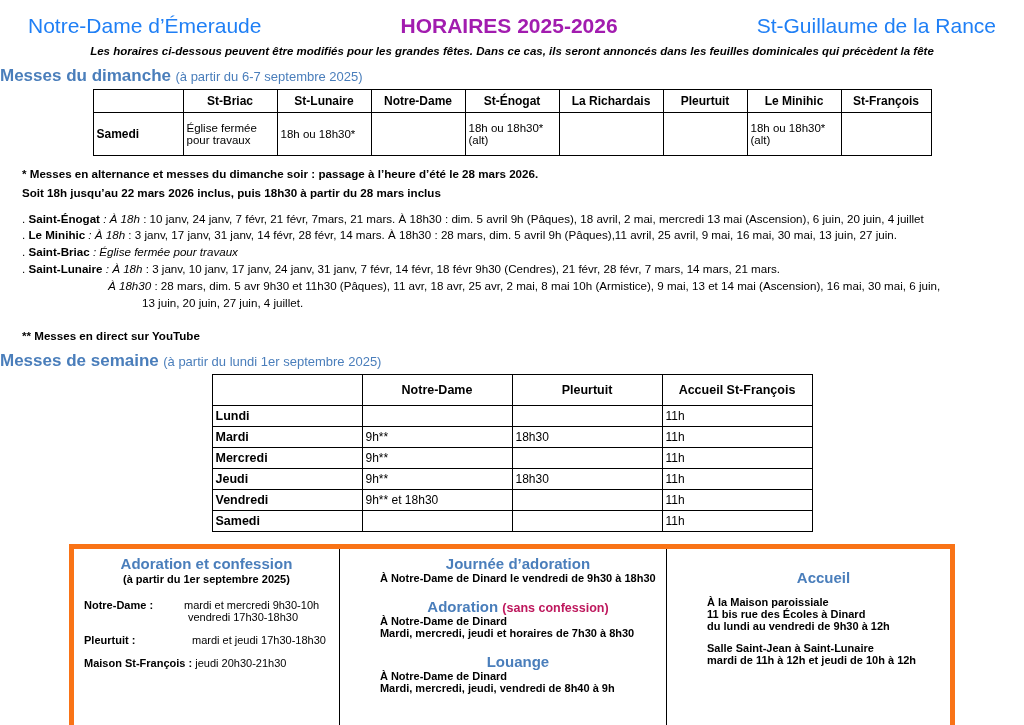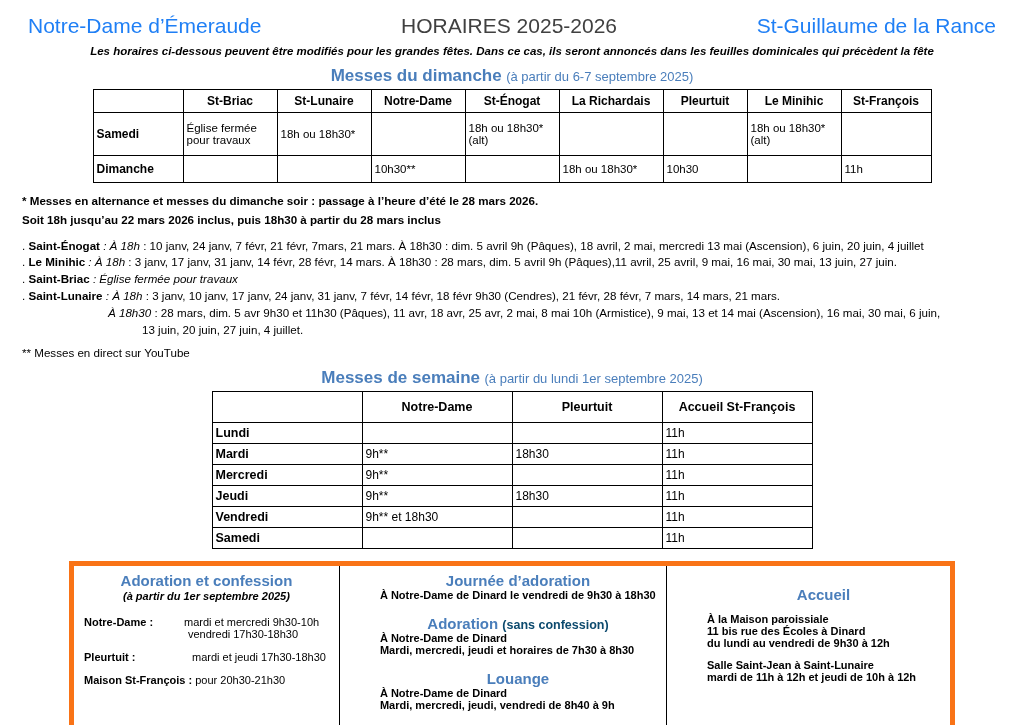--- a/index.html
+++ b/index.html
@@ -23,36 +23,36 @@
     justify-content: space-between;
     padding: 14px 28px 0 28px;
   }
   .header-left, .header-right {
     font-size: 21px;
     color: #1F7FF5;
     white-space: nowrap;
   }
   .header-center {
     font-size: 21px;
-    font-weight: normal;
-    color: #404040;
+    font-weight: bold;
+    color: #a21caf;
     white-space: nowrap;
   }
   .subtitle {
     text-align: center;
     font-size: 11.5px;
     font-style: italic;
     font-weight: bold;
     margin-top: 7px;
     padding: 0 40px;
   }
 
   
   .section-head {
-    text-align: center;
+    text-align: left;
     margin-top: 9px;
   }
   .section-head .big {
     font-size: 17px;
     font-weight: bold;
     color: #4A7EBB;
   }
   .section-head .small {
     font-size: 13px;
     color: #4A7EBB;
@@ -118,23 +118,23 @@
     font-weight: bold;
     margin-bottom: 2px;
   }
   .notes .gap { height: 7px; }
   .note-line { white-space: nowrap; }
   .note-line b { font-weight: bold; }
   .note-line i { font-style: italic; }
   .indent-1 { padding-left: 86px; }
   .indent-2 { padding-left: 120px; }
   .youtube-note {
-    font-weight: normal;
+    font-weight: bold;
     font-size: 11.6px;
-    margin-top: 8px;
+    margin-top: 18px;
     padding: 0 22px;
   }
 
   
   .bottom-box {
     width: 886px;
     margin: 12px auto 0 auto;
     border: 5px solid #f97316;
     display: flex;
     height: 204px;
@@ -150,30 +150,29 @@
   .bb-col.c2 { width: 322px; border-right: 1px solid #000; }
   .bb-col.c3 { width: 274px; }
 
   .bb-title {
     color: #4A7EBB;
     font-weight: bold;
     font-size: 15px;
     text-align: center;
   }
   .bb-title .sub-inline {
-    color: #0c4a6e;
+    color: #be185d;
     font-weight: bold;
     font-size: 12.5px;
   }
   .bb-subtitle {
     text-align: center;
     font-size: 11px;
     font-weight: bold;
     margin-top: 1px;
-    font-style: italic;
   }
   .bb-line {
     font-size: 11px;
     font-weight: bold;
     white-space: nowrap;
   }
   .sp10 { height: 10px; }
   .sp14 { height: 14px; }
 
   .c1-grid { margin-top: 14px; }
@@ -229,31 +228,20 @@
     <td class="daycell">Samedi</td>
     <td>Église fermée pour travaux</td>
     <td>18h ou 18h30*</td>
     <td></td>
     <td>18h ou 18h30* (alt)</td>
     <td></td>
     <td></td>
     <td>18h ou 18h30* (alt)</td>
     <td></td>
   </tr>
-  <tr class="r-sun">
-    <td class="daycell">Dimanche</td>
-    <td></td>
-    <td></td>
-    <td>10h30**</td>
-    <td></td>
-    <td>18h ou 18h30*</td>
-    <td>10h30</td>
-    <td></td>
-    <td>11h</td>
-  </tr>
 </tbody>
   </table>
 
 <div class="notes">
   <div class="bold-note">* Messes en alternance et messes du dimanche soir : passage à l’heure d’été le 28 mars 2026.</div>
   <div class="bold-note">Soit 18h jusqu’au 22 mars 2026 inclus, puis 18h30 à partir du 28 mars inclus</div>
   <div class="gap"></div>
 
   <div class="note-line">
     <span>. </span><b>Saint-Énogat</b><i> : À 18h</i><span> : 10 janv, 24 janv, 7 févr, 21 févr, 7mars, 21 mars.  À 18h30</span><span> :  dim. 5 avril 9h (Pâques), 18 avril, 2 mai, mercredi 13 mai (Ascension), 6 juin, 20 juin, 4 juillet</span>
@@ -346,21 +334,21 @@
     <div class="c1-grid">
       <div class="c1-item">
         <span class="lbl" style="width:100px">Notre-Dame :</span><span class="val">mardi et mercredi 9h30-10h</span>
         <div class="c1-sub">vendredi 17h30-18h30</div>
       </div>
       <div class="c1-item">
         <span class="lbl" style="width:108px">Pleurtuit  :</span><span class="val">mardi et jeudi 17h30-18h30</span>
       </div>
       <div class="c1-item">
         <span class="lbl">Maison St-François :</span>
-        <span class="val">pour 20h30-21h30</span>
+        <span class="val">jeudi 20h30-21h30</span>
       </div>
     </div>
   </div>
 
   <div class="bb-col c2">
     <div class="bb-title">Journée d’adoration</div>
     <div class="bb-line">À Notre-Dame de Dinard le vendredi de 9h30 à 18h30</div>
     <div class="sp14"></div>
     <div class="bb-title">
       <span>Adoration</span>

